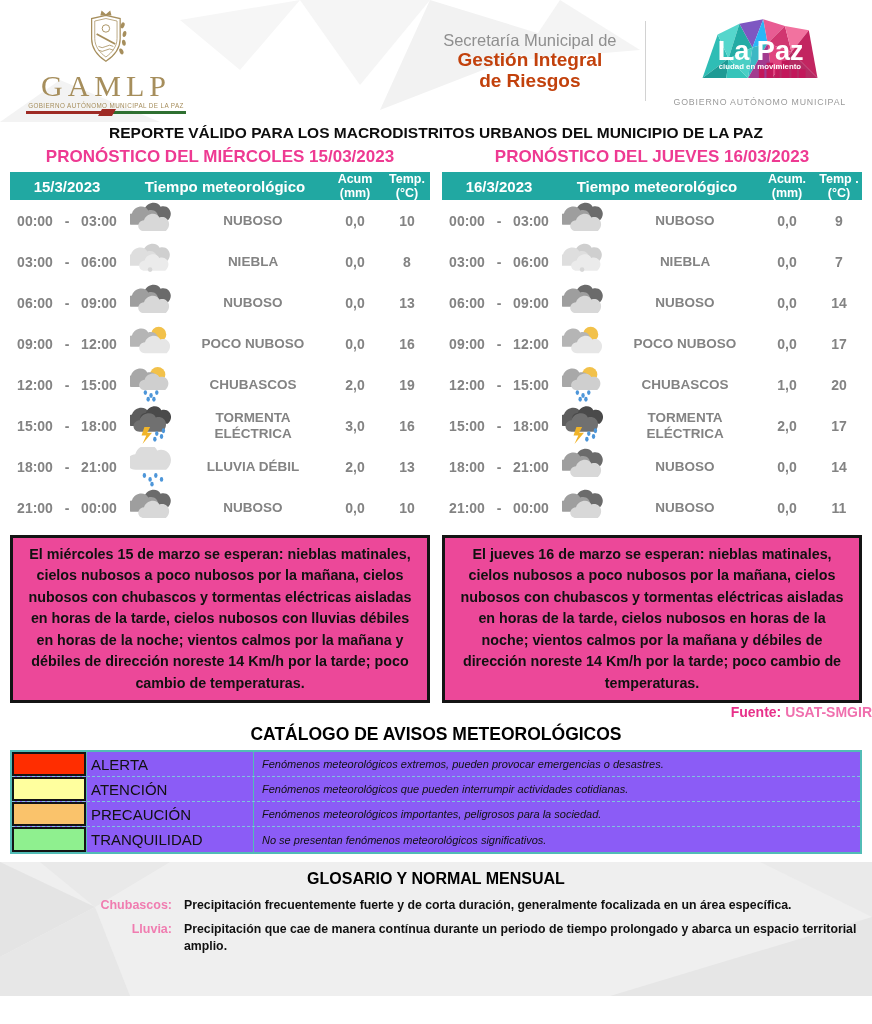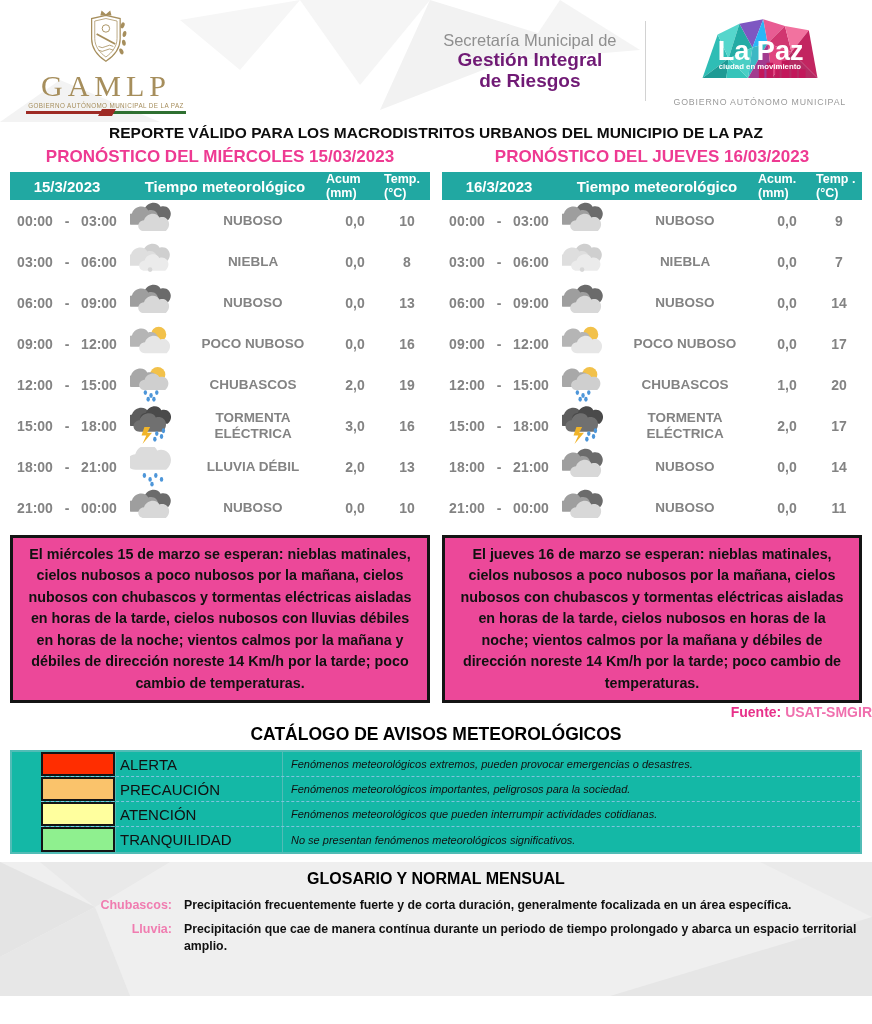--- a/index.html
+++ b/index.html
@@ -11,56 +11,56 @@
   .poly-bg { position:absolute; inset:0; pointer-events:none; }
   .gamlp { width:160px; text-align:center; position:relative; z-index:1; }
   .gamlp .crest svg { height:62px; display:block; margin:0 auto; }
   .gamlp-acronym { font-family:"Liberation Serif", serif; font-size:30px; color:#A68E5C; letter-spacing:5px; line-height:1.05; }
   .gamlp-sub { font-size:6.3px; color:#A68E5C; letter-spacing:0.4px; margin-top:1px; white-space:nowrap; }
   .gamlp-line { height:3px; margin-top:2px; background:linear-gradient(90deg,#9E2B25 0 52%,#2F7031 52% 100%); position:relative; }
   .gamlp-line::after { content:""; position:absolute; left:46%; top:-2px; width:14px; height:7px; background:#9E2B25; transform:skewX(-30deg); }
   .header-right { margin-left:auto; display:flex; align-items:center; gap:28px; position:relative; z-index:1; }
   .secretaria { text-align:center; line-height:1.12; }
   .sec-1 { color:#8f8f8f; font-size:16.5px; }
-  .sec-2 { color:#701a75; font-size:19px; font-weight:bold; }
+  .sec-2 { color:#c2410c; font-size:19px; font-weight:bold; }
   .vdivider { width:1px; height:80px; background:#d2d2d2; }
   .lapaz { text-align:center; }
   .lapaz-sub { color:#9a9a9a; font-size:8.8px; letter-spacing:0.8px; margin-top:2px; }
 
   
   .main-title { text-align:center; font-size:31px; font-weight:bold; letter-spacing:0.5px; margin-top:-4px; }
   .title-pink { color:#F1368F; }
   .title-cyan { color:#3EC6CB; }
   .report-subtitle { text-align:center; font-size:15.5px; font-weight:bold; color:#0d0d0d; margin-top:2px; }
 
   
   .forecast-grid { display:grid; grid-template-columns:1fr 1fr; column-gap:12px; padding:0 10px; margin-top:3px; }
   .day-heading { color:#EE3A92; font-size:17px; font-weight:bold; text-align:center; margin:2px 0 5px; }
   .wtable { width:100%; }
   .thead, .trow { display:grid; grid-template-columns:50px 14px 50px 56px 1fr 58px 46px; }
   .thead { background:#21A8A2; color:#fff; height:28px; align-items:center; }
   .th-date { grid-column:1/4; text-align:center; font-size:15px; font-weight:bold; }
   .th-weather { grid-column:4/6; text-align:center; font-size:15px; font-weight:bold; }
-  .th-small { font-size:12.5px; font-weight:bold; line-height:1.15; text-align:left; }
+  .th-small { font-size:12.5px; font-weight:bold; line-height:1.15; text-align:center; }
   .tbody .trow { height:41px; align-items:center; color:#838383; font-weight:bold; font-size:14px; }
   .t-from,.t-to,.t-sep,.t-acum,.t-temp { text-align:center; }
   .t-icon { display:flex; justify-content:center; align-items:center; }
   .t-label { text-align:center; font-size:13.5px; line-height:1.15; padding:0 4px; }
 
   .summary-box { margin-top:7px; background:#ec4899; border:3px solid #141414; min-height:146px;
     display:flex; align-items:center; justify-content:center; padding:6px 9px;
     font-size:14.3px; font-weight:bold; text-align:center; line-height:1.5; color:#111; }
 
   .fuente { text-align:right; font-weight:bold; font-size:14px; margin-top:1px; }
   .fuente-label { color:#E8308A; }
   .fuente-value { color:#F06FAE; }
 
   
   .catalog-title { text-align:center; font-size:17.5px; font-weight:bold; margin:4px 0 5px; color:#000; }
-  .catalog { margin:0 10px; border:2px solid #52BCB6; background:#14b8a6;padding-left:29px; }
+  .catalog { margin:0 10px; border:2px solid #52BCB6; background:#8b5cf6; }
   .cat-row { display:grid; grid-template-columns:74px 168px 1fr; height:25px; border-bottom:1px dashed #7fc3dc; }
   .cat-row:last-child { border-bottom:none; }
   .cat-swatch { border:2px solid #141414; }
   .cat-level { border-left:1px solid #52BCB6; border-right:1px solid #52BCB6; display:flex; align-items:center; padding-left:4px; font-size:15px; color:#111; }
   .cat-desc { display:flex; align-items:center; padding-left:8px; font-style:italic; font-size:11px; color:#111; }
 
   
   .glossary { position:relative; margin-top:8px; background:#efefef; padding:7px 0 4px; min-height:134px; }
   .glossary .poly-bg { z-index:0; }
   .glos-content { position:relative; z-index:1; }
@@ -454,28 +454,28 @@
   </div>
 
   <h2 class="catalog-title">CATÁLOGO DE AVISOS METEOROLÓGICOS</h2>
   <div class="catalog">
       <div class="cat-row">
     <span class="cat-swatch" style="background: rgb(255, 45, 0);"></span>
     <span class="cat-level">ALERTA</span>
     <span class="cat-desc">Fenómenos meteorológicos extremos, pueden provocar emergencias o desastres.</span>
   </div>
       <div class="cat-row">
+    <span class="cat-swatch" style="background: rgb(255, 255, 158);"></span>
+    <span class="cat-level">ATENCIÓN</span>
+    <span class="cat-desc">Fenómenos meteorológicos que pueden interrumpir actividades cotidianas.</span>
+  </div>
+      <div class="cat-row">
     <span class="cat-swatch" style="background: rgb(250, 195, 107);"></span>
     <span class="cat-level">PRECAUCIÓN</span>
     <span class="cat-desc">Fenómenos meteorológicos importantes, peligrosos para la sociedad.</span>
-  </div>
-      <div class="cat-row">
-    <span class="cat-swatch" style="background: rgb(255, 255, 158);"></span>
-    <span class="cat-level">ATENCIÓN</span>
-    <span class="cat-desc">Fenómenos meteorológicos que pueden interrumpir actividades cotidianas.</span>
   </div>
       <div class="cat-row">
     <span class="cat-swatch" style="background: rgb(143, 240, 143);"></span>
     <span class="cat-level">TRANQUILIDAD</span>
     <span class="cat-desc">No se presentan fenómenos meteorológicos significativos.</span>
   </div>
     </div>
 
   <section class="glossary">
     <svg class="poly-bg" width="872" height="134" xmlns="http://www.w3.org/2000/svg">

